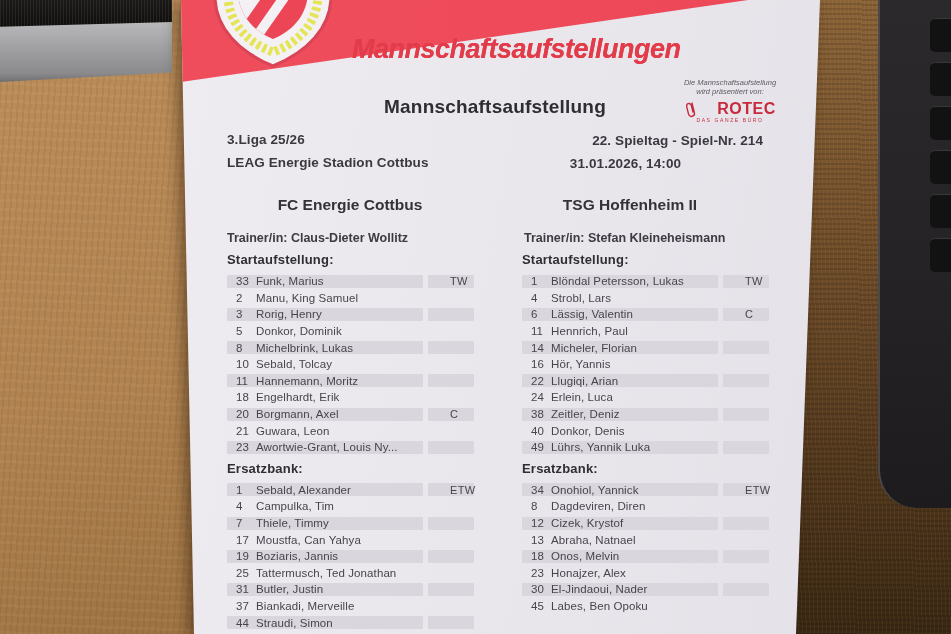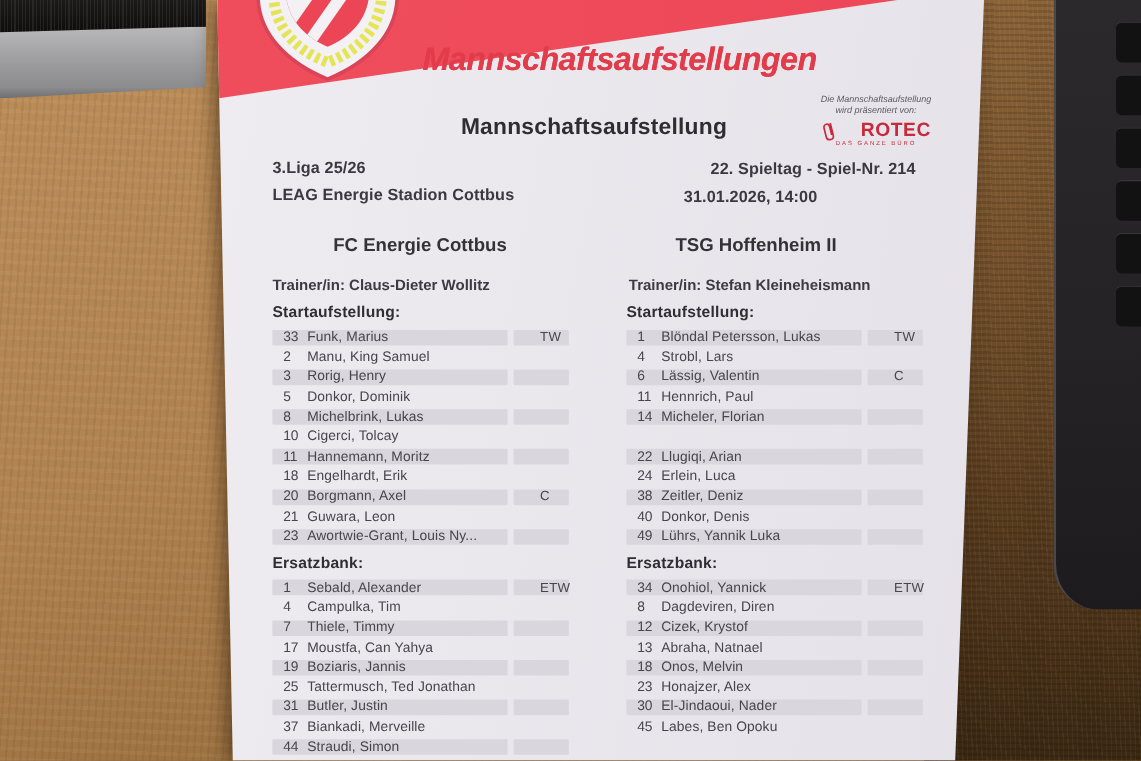--- a/index.html
+++ b/index.html
@@ -213,21 +213,21 @@
       <span class="p-name">Michelbrink, Lukas</span>
     </div>
     <div class="cell-pos">
       <span class="p-pos"></span>
     </div>
   </div>
 
   <div class="p-row">
     <div class="cell-main">
       <span class="p-no">10</span>
-      <span class="p-name">Cigerci, Tolcay</span>
+      <span class="p-name">Sebald, Tolcay</span>
     </div>
     <div class="cell-pos">
       <span class="p-pos"></span>
     </div>
   </div>
 
   <div class="p-row shade">
     <div class="cell-main">
       <span class="p-no">11</span>
       <span class="p-name">Hannemann, Moritz</span>
@@ -418,20 +418,24 @@
     <div class="cell-main">
       <span class="p-no">14</span>
       <span class="p-name">Micheler, Florian</span>
     </div>
     <div class="cell-pos">
       <span class="p-pos"></span>
     </div>
   </div>
 
   <div class="p-row">
+    <div class="cell-main">
+      <span class="p-no">16</span>
+      <span class="p-name">Hör, Yannis</span>
+    </div>
     <div class="cell-pos">
       <span class="p-pos"></span>
     </div>
   </div>
 
   <div class="p-row shade">
     <div class="cell-main">
       <span class="p-no">22</span>
       <span class="p-name">Llugiqi, Arian</span>
     </div>

